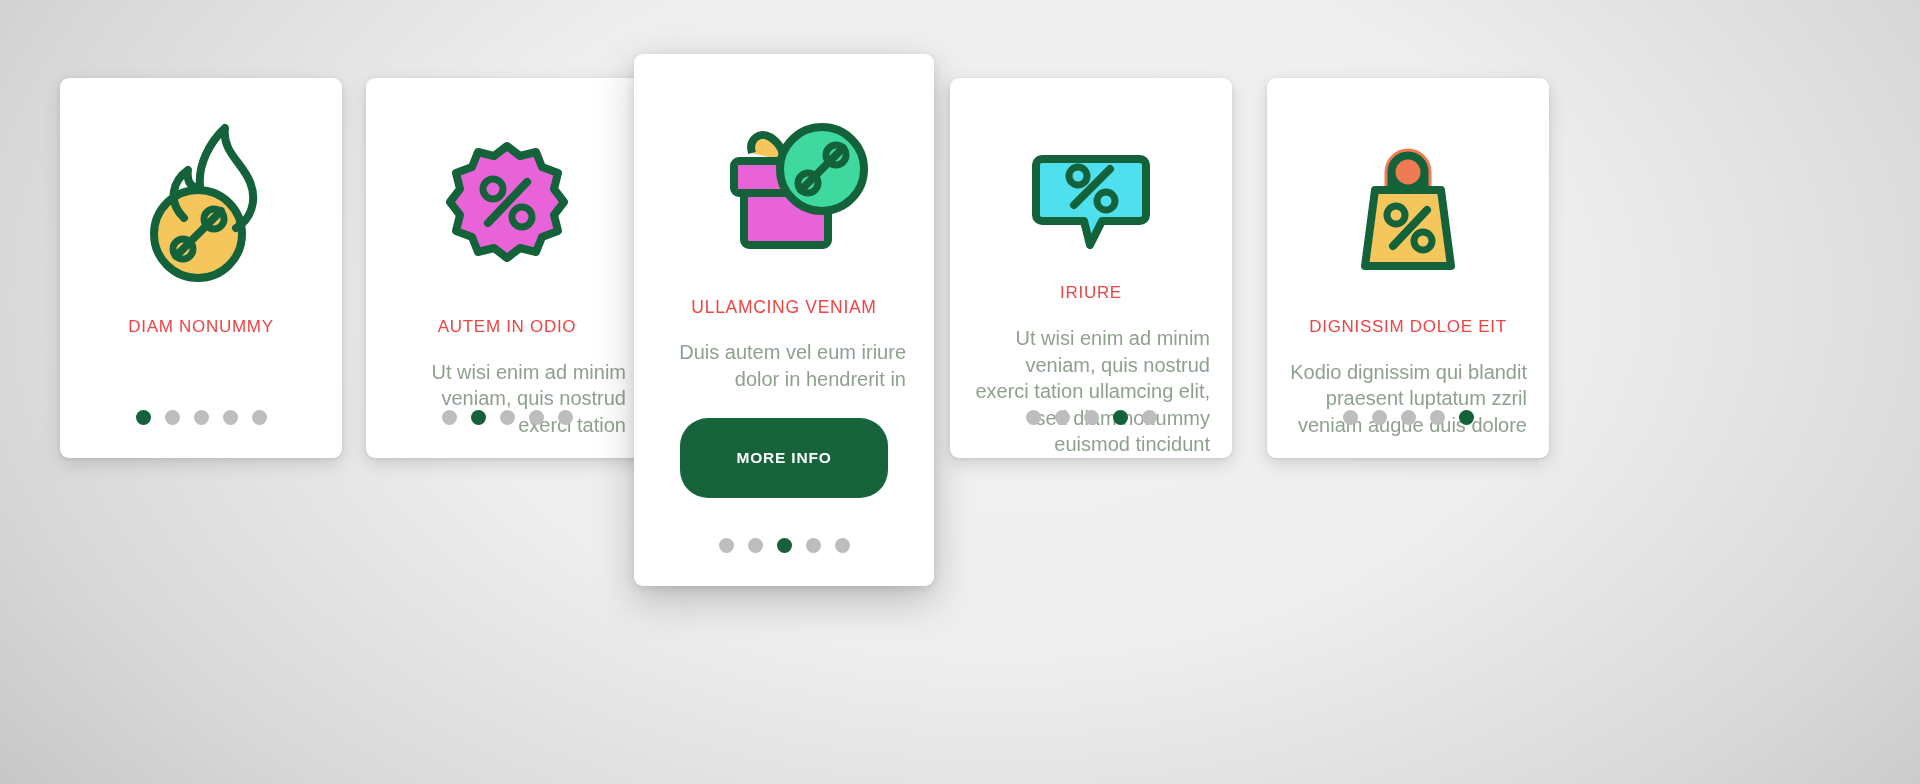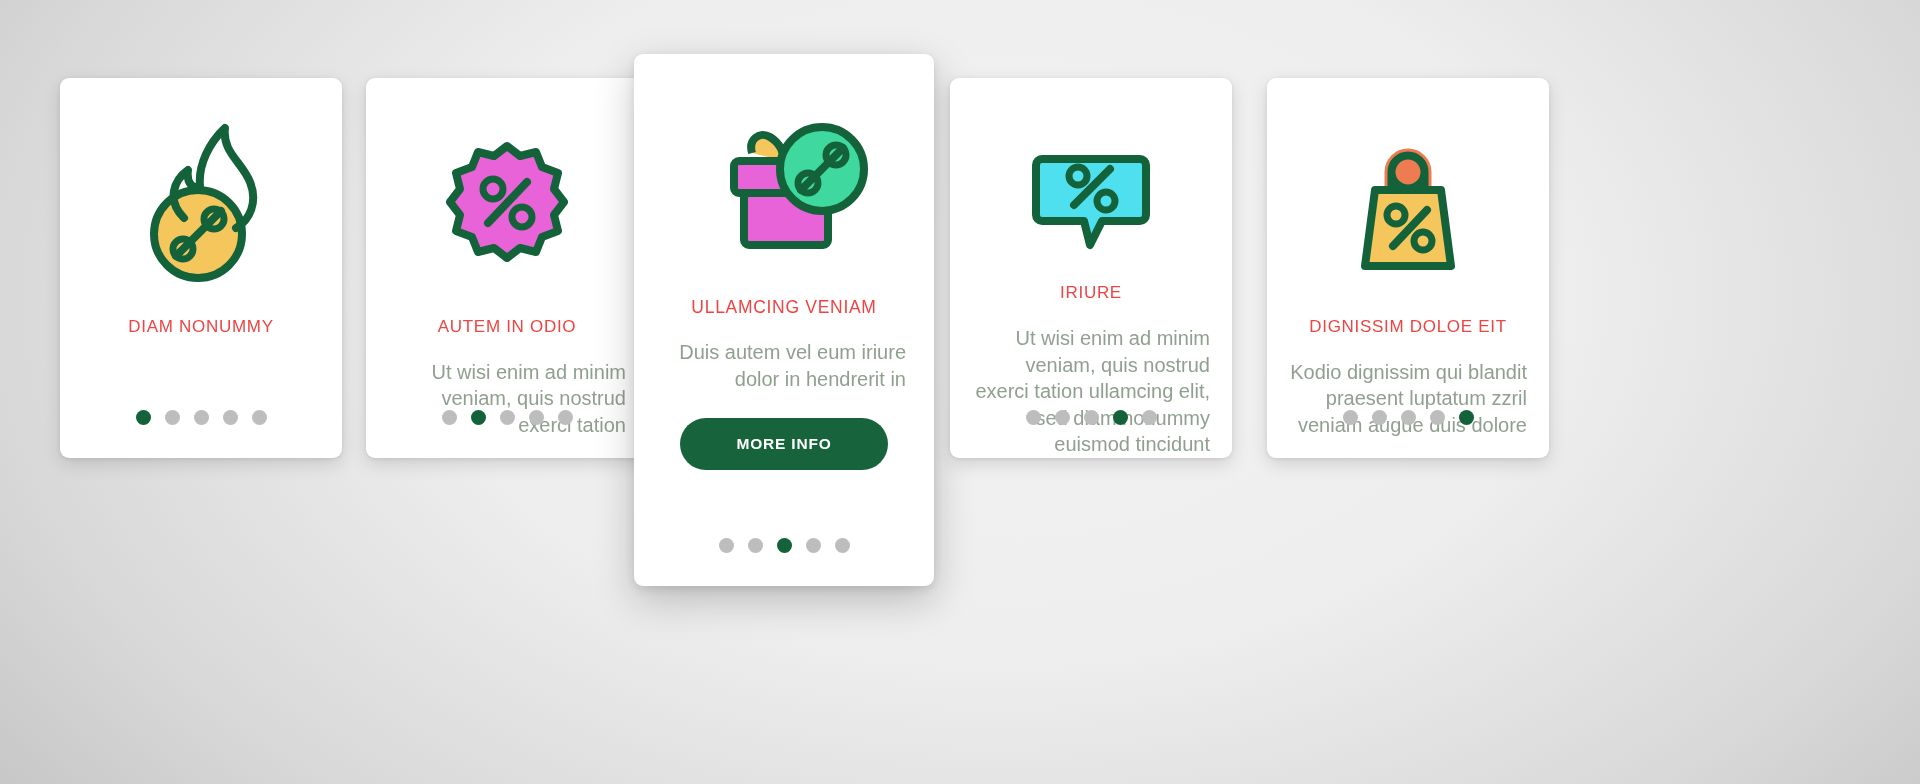--- a/index.html
+++ b/index.html
@@ -66,21 +66,21 @@
   .cta {
     margin-top:26px;
     background:#16633c;
     color:#ffffff;
     border:none;
     border-radius:28px;
     font-family:"Liberation Sans", sans-serif;
     font-weight:bold;
     font-size:15.5px;
     letter-spacing:0.8px;
-    padding:17px 38px;
+    padding:31px 38px;
     cursor:pointer;
     min-width:208px;
   }
 
   .dots {
     position:absolute;
     left:0; right:0;
     display:flex;
     justify-content:center;
     gap:14px;

